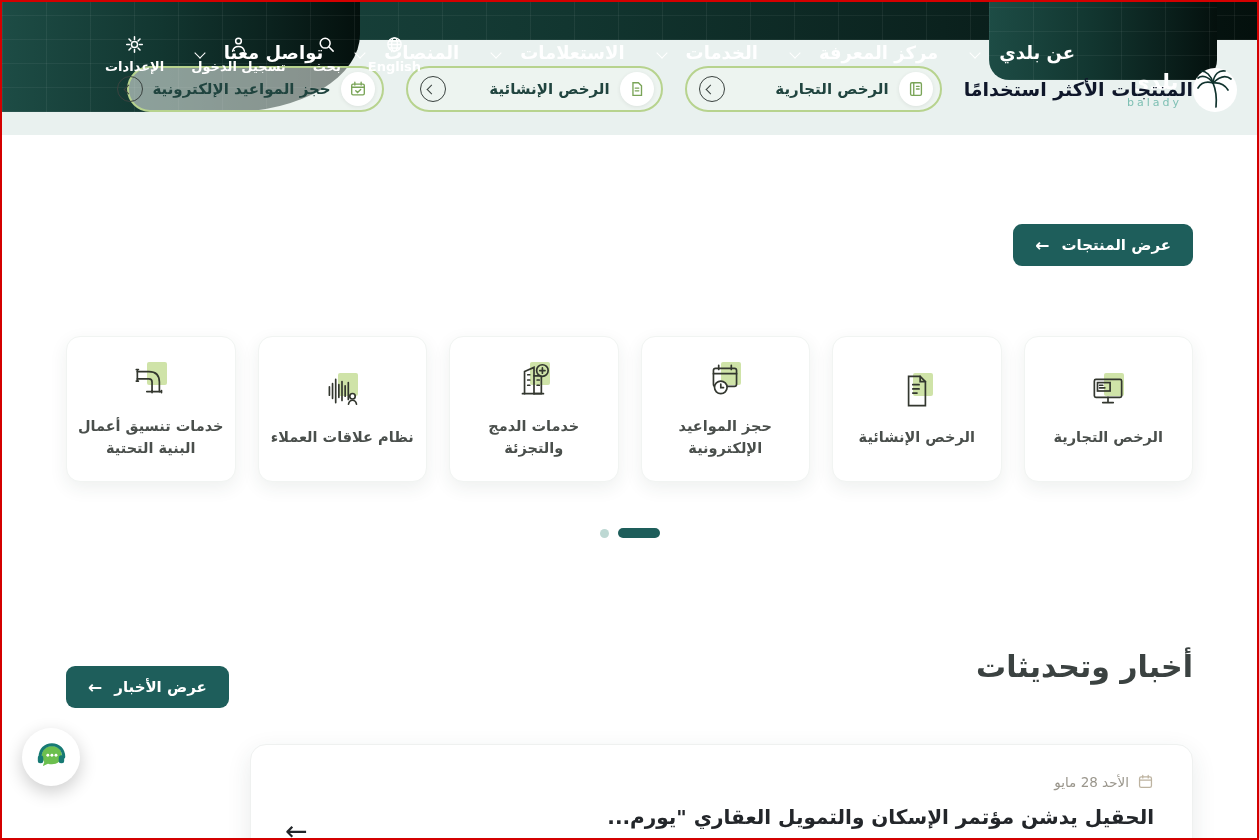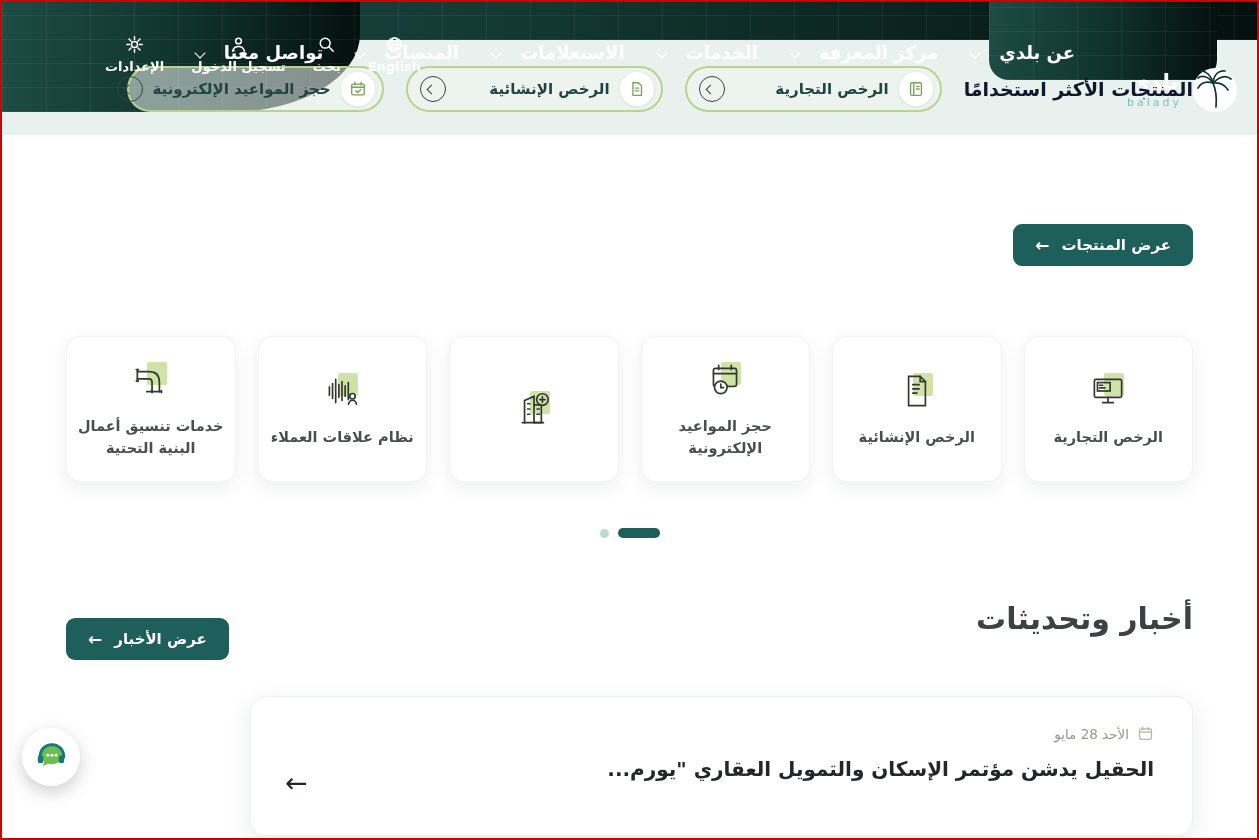--- a/index.html
+++ b/index.html
@@ -46,21 +46,21 @@
   .pill-label{font-size:15px;font-weight:600;color:#20443f;white-space:nowrap;}
   .pill-chev{margin-inline-start:auto;width:24px;height:24px;border-radius:50%;
     border:1.5px solid #3a423f;display:flex;align-items:center;justify-content:center;flex:none;}
   .chev-l{width:6px;height:6px;border-left:1.6px solid #3a423f;border-bottom:1.6px solid #3a423f;
     transform:rotate(45deg);margin-left:-2px;}
 
   
   .content{padding:0 64px;}
   .sec-head{display:flex;justify-content:space-between;align-items:flex-start;}
   .sec-head.products{margin-top:89px;}
-  .sec-head.news{margin-top:60px;gap:27px;}
+  .sec-head.news{margin-top:108px;gap:27px;}
   .sec-title{font-size:30px;font-weight:700;color:#3b4241;line-height:1.4;}
   .btn{display:inline-flex;align-items:center;gap:12px;background:#1e5e5b;color:#fff;border:none;
     border-radius:9px;padding:12px 22px;font-size:15px;font-weight:600;cursor:pointer;
     font-family:"DejaVu Sans",sans-serif;}
   .sec-head.news .btn{margin-top:20px;}
   .btn .arr{font-size:17px;line-height:1;}
 
   .cards{display:grid;grid-template-columns:repeat(6,1fr);gap:22px;margin-top:70px;}
   .card{background:#fff;border-radius:14px;border:1px solid #f1f4f2;height:146px;
     box-shadow:0 6px 18px rgba(40,60,55,.08);display:flex;flex-direction:column;
@@ -301,20 +301,21 @@
               <g stroke="#33372f" stroke-width="1.6" fill="none" stroke-linecap="round">
             <path d="M11 33V12l9-4v25"></path>
                 <path d="M20 33h7V16h-7"></path>
                 <path d="M9 33h20"></path>
             <path d="M14 15h2M14 20h2M14 25h2M23 20h2M23 25h2"></path>
             <circle cx="28" cy="11" r="5.5" fill="#cfe3a8"></circle>
                 <path d="M28 8.5v5M25.5 11h5"></path>
           </g>
             </svg>
         </span>
+        <span class="card-label">خدمات الدمج والتجزئة</span>
       </div>
 
       <div class="card">
         <span class="icon-wrap">
           <svg width="42" height="42" viewBox="0 0 40 40">
               <g stroke="#33372f" stroke-width="1.6" fill="none" stroke-linecap="round">
             <path d="M8 16v8M11 13v14M14 9v22M17 14v12M20 11v18M23 15v10M26 12v16"></path>
             <circle cx="30" cy="25" r="2.6" fill="#fff"></circle>
             <path d="M26.2 32.5c.5-2.4 1.9-3.7 3.8-3.7s3.3 1.3 3.8 3.7"></path>
           </g>

